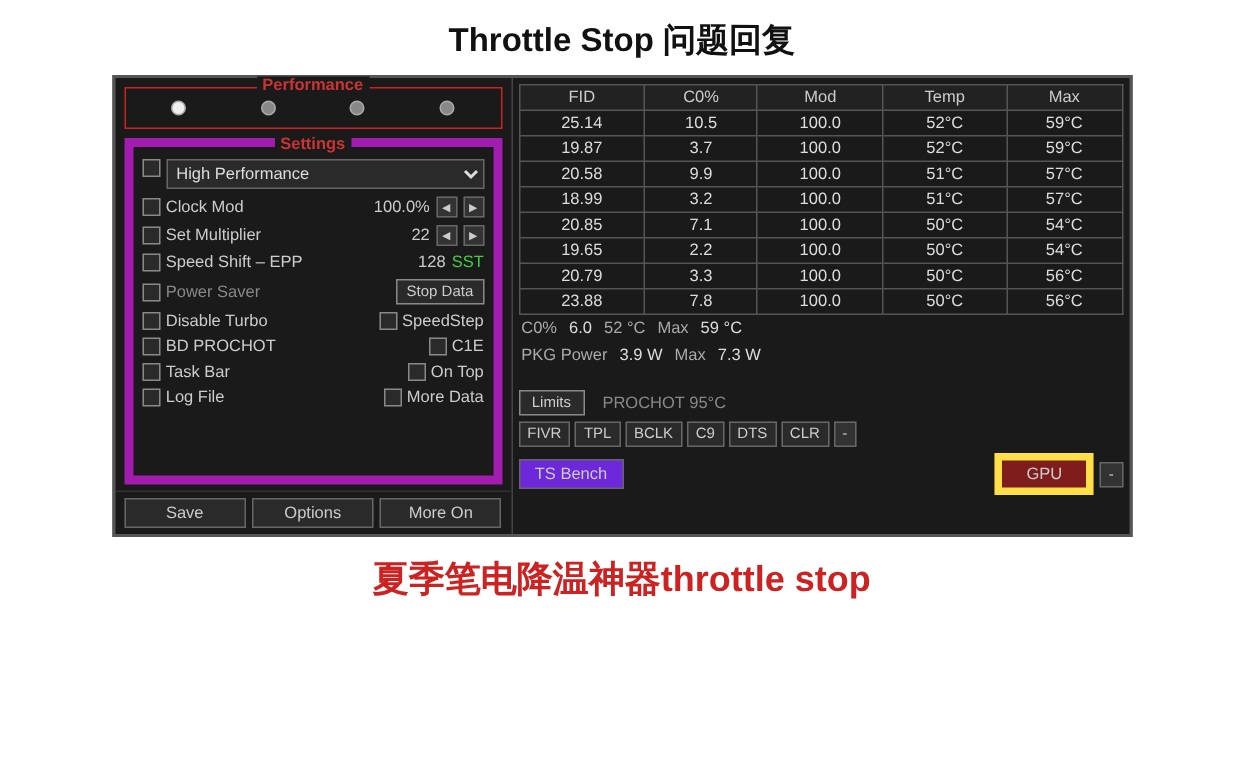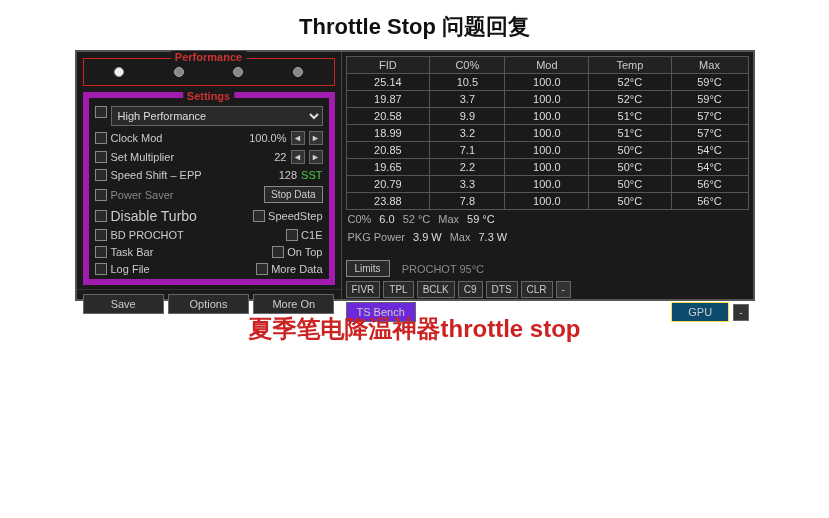--- a/index.html
+++ b/index.html
@@ -21,21 +21,21 @@
       padding: 12px 0 8px;
       color: #111;
     }
 
     .app-window {
       background: #1a1a1a;
       border: 2px solid #555;
       display: flex;
       flex-direction: row;
       width: 680px;
-      height: 251px;
+      height: 308px;
     }
 
     
     .left-panel {
       width: 265px;
       display: flex;
       flex-direction: column;
       border-right: 1px solid #444;
     }
 
@@ -282,22 +282,22 @@
     }
     .tsbench-btn {
       background: #6d28d9;
       border: 1px solid #666;
       color: #ccc;
       font-size: 11px;
       padding: 3px 10px;
       cursor: pointer;
     }
     .gpu-btn {
-      background: #0c4a6e;
-      border: 1px solid #fde047;
+      background: #7f1d1d;
+      border: 5px solid #fde047;
       color: #ccc;
       font-size: 11px;
       padding: 3px 16px;
       cursor: pointer;
       margin-left: auto;
       text-align: right;
     }
 
     .bottom-title {
       font-size: 24px;
@@ -360,21 +360,21 @@
       </div>
 
       <div class="two-col-row">
         <div class="checkbox-sm"></div>
         <span style="color:#888;font-size:11px;">Power Saver</span>
         <button class="stop-btn">Stop Data</button>
       </div>
 
       <div class="two-col-row">
         <div class="checkbox-sm"></div>
-        <span style="color:#ccc;font-size:14px;flex:1;">Disable Turbo</span>
+        <span style="color:#ccc;font-size:11px;flex:1;">Disable Turbo</span>
         <div class="col2-checkbox enabled">
           <div class="checkbox-sm"></div>
           <span>SpeedStep</span>
         </div>
       </div>
 
       <div class="two-col-row">
         <div class="checkbox-sm"></div>
         <span style="color:#ccc;font-size:11px;flex:1;">BD PROCHOT</span>
         <div class="col2-checkbox enabled">

